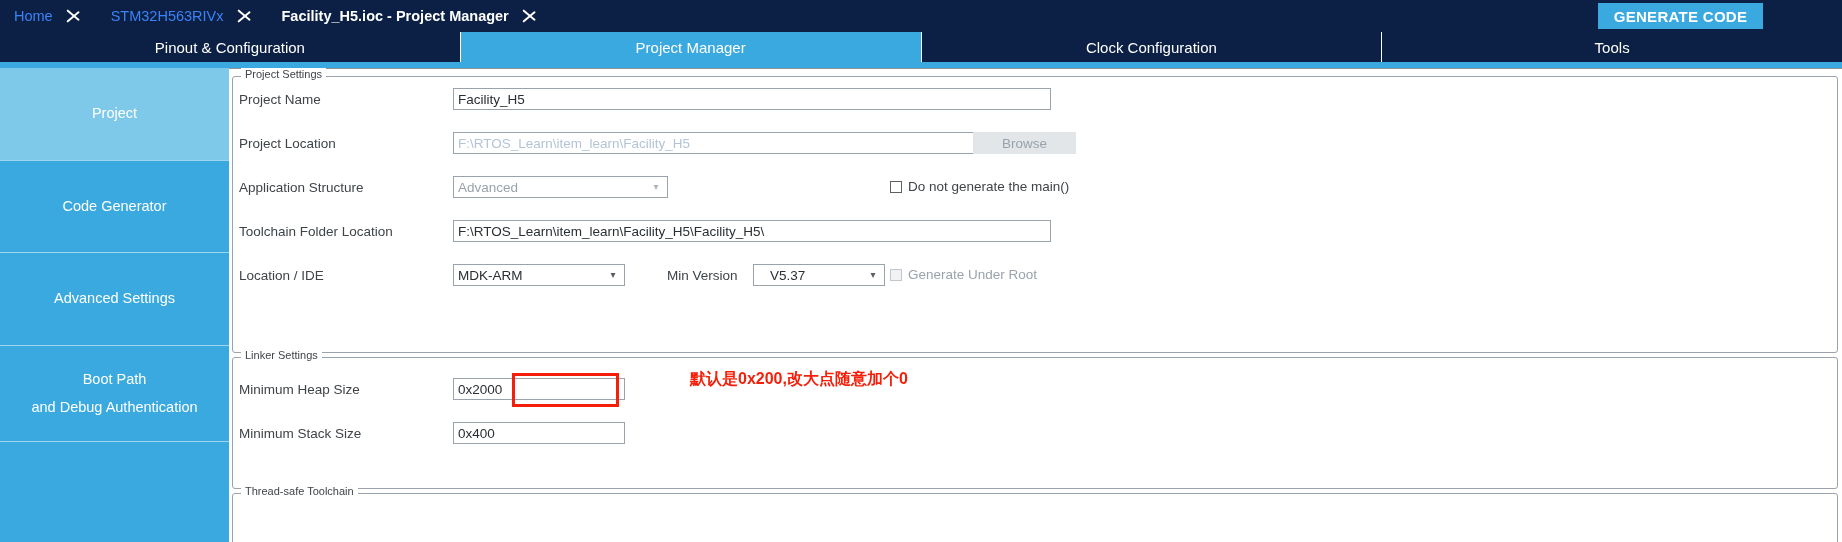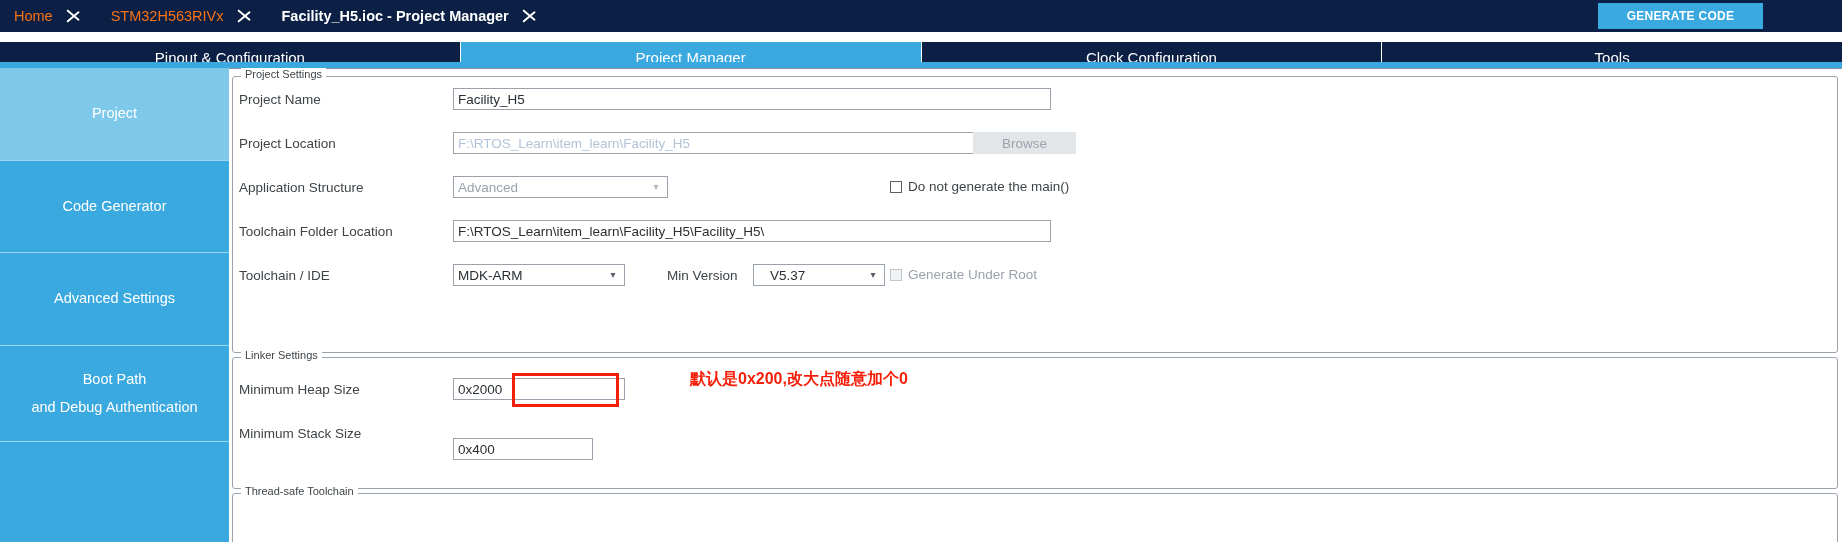--- a/index.html
+++ b/index.html
@@ -19,21 +19,21 @@
     width: 1842px; height: 32px;
     background: #0b2044;
     display: flex; align-items: center;
   }
   .crumbs { display: flex; align-items: center; height: 32px; }
   .crumb {
     position: relative;
     height: 32px;
     display: flex; align-items: center;
     padding: 0 10px 0 18px;
-    color: #f97316;
+    color: #3b82f6;
     font-size: 14.5px;
     white-space: nowrap;
   }
   .crumb:first-child { padding-left: 14px; }
   .crumb.active { color: #ffffff; font-weight: bold; }
   .crumb-sep {
     width: 30px; height: 32px;
     position: relative; flex: none;
   }
   .crumb-sep::before,
@@ -47,35 +47,34 @@
   }
   .crumb-sep::before { top: 9px;  transform: rotate(40deg);  transform-origin: left center; }
   .crumb-sep::after  { top: 21px; transform: rotate(-40deg); transform-origin: left center; }
 
   .gen-code-btn {
     position: absolute;
     right: 79px; top: 3px;
     width: 165px; height: 26px;
     background: #3aa9e0;
     color: #ffffff;
-    font-size: 12px;
+    font-size: 15px;
     font-weight: bold;
     letter-spacing: 0.3px;
     display: flex; align-items: center; justify-content: center;
     cursor: pointer;
     border: none;
   }
 
   
   .tabbar {
     position: absolute; left: 0; top: 32px;
     width: 1842px; height: 30px;
     background: #d946ef;
     display: flex;
-    margin-top: 10px;
   }
   .tab {
     flex: 1 1 0;
     background: #0b2044;
     color: #ffffff;
     font-size: 15px;
     display: flex; align-items: center; justify-content: center;
     border-right: 1px solid #ffffff;
     cursor: pointer;
     white-space: nowrap;
@@ -293,21 +292,21 @@
       <span class="caret">▾</span>
     </div>
     <div class="chk-wrap" style="left:657px; top:102px;">
       <span class="chk-box"></span>
       <span>Do not generate the main()</span>
     </div>
 
     <div class="row-label" style="left:6px; top:147px;">Toolchain Folder Location</div>
     <input class="fld" style="left: 220px; top: 143px; width: 598px;" value="F:\RTOS_Learn\item_learn\Facility_H5\Facility_H5\">
 
-    <div class="row-label" style="left:6px; top:191px;">Toolchain / IDE</div>
+    <div class="row-label" style="left:6px; top:191px;">Location / IDE</div>
     <div class="sel" style="left:220px; top:187px; width:172px;">
       <span class="sel-val">MDK-ARM</span>
       <span class="caret">▾</span>
     </div>
     <div class="row-label" style="left:434px; top:191px;">Min Version</div>
     <div class="sel" style="left:520px; top:187px; width:132px;padding-left:16px;">
       <span class="sel-val">V5.37</span>
       <span class="caret">▾</span>
     </div>
     <div class="chk-wrap disabled" style="left:657px; top:190px;">
@@ -316,21 +315,21 @@
     </div>
   </div>
 
   <div class="group" id="group-linker">
     <div class="group-title">Linker Settings</div>
 
     <div class="row-label" style="left:6px; top:24px;">Minimum Heap Size</div>
     <input class="fld" style="left: 220px; top: 20px; width: 172px;" value="0x2000">
 
     <div class="row-label" style="left:6px; top:68px;">Minimum Stack Size</div>
-    <input class="fld" style="left: 220px; top: 64px; width: 140px; margin-top: 16px;" value="0x400">
+    <input class="fld" style="left: 220px; top: 64px; width: 172px;" value="0x400">
   </div>
 
   <div class="group" id="group-thread">
     <div class="group-title">Thread-safe Toolchain</div>
   </div>
 
   <div class="annot-box" style="left:283px; top:304px; width:107px; height:34px;"></div>
   <div class="annot-text" style="left:418px; top:300px;padding-left:43px;">默认是0x200,改大点随意加个0</div>
 
 </div>

